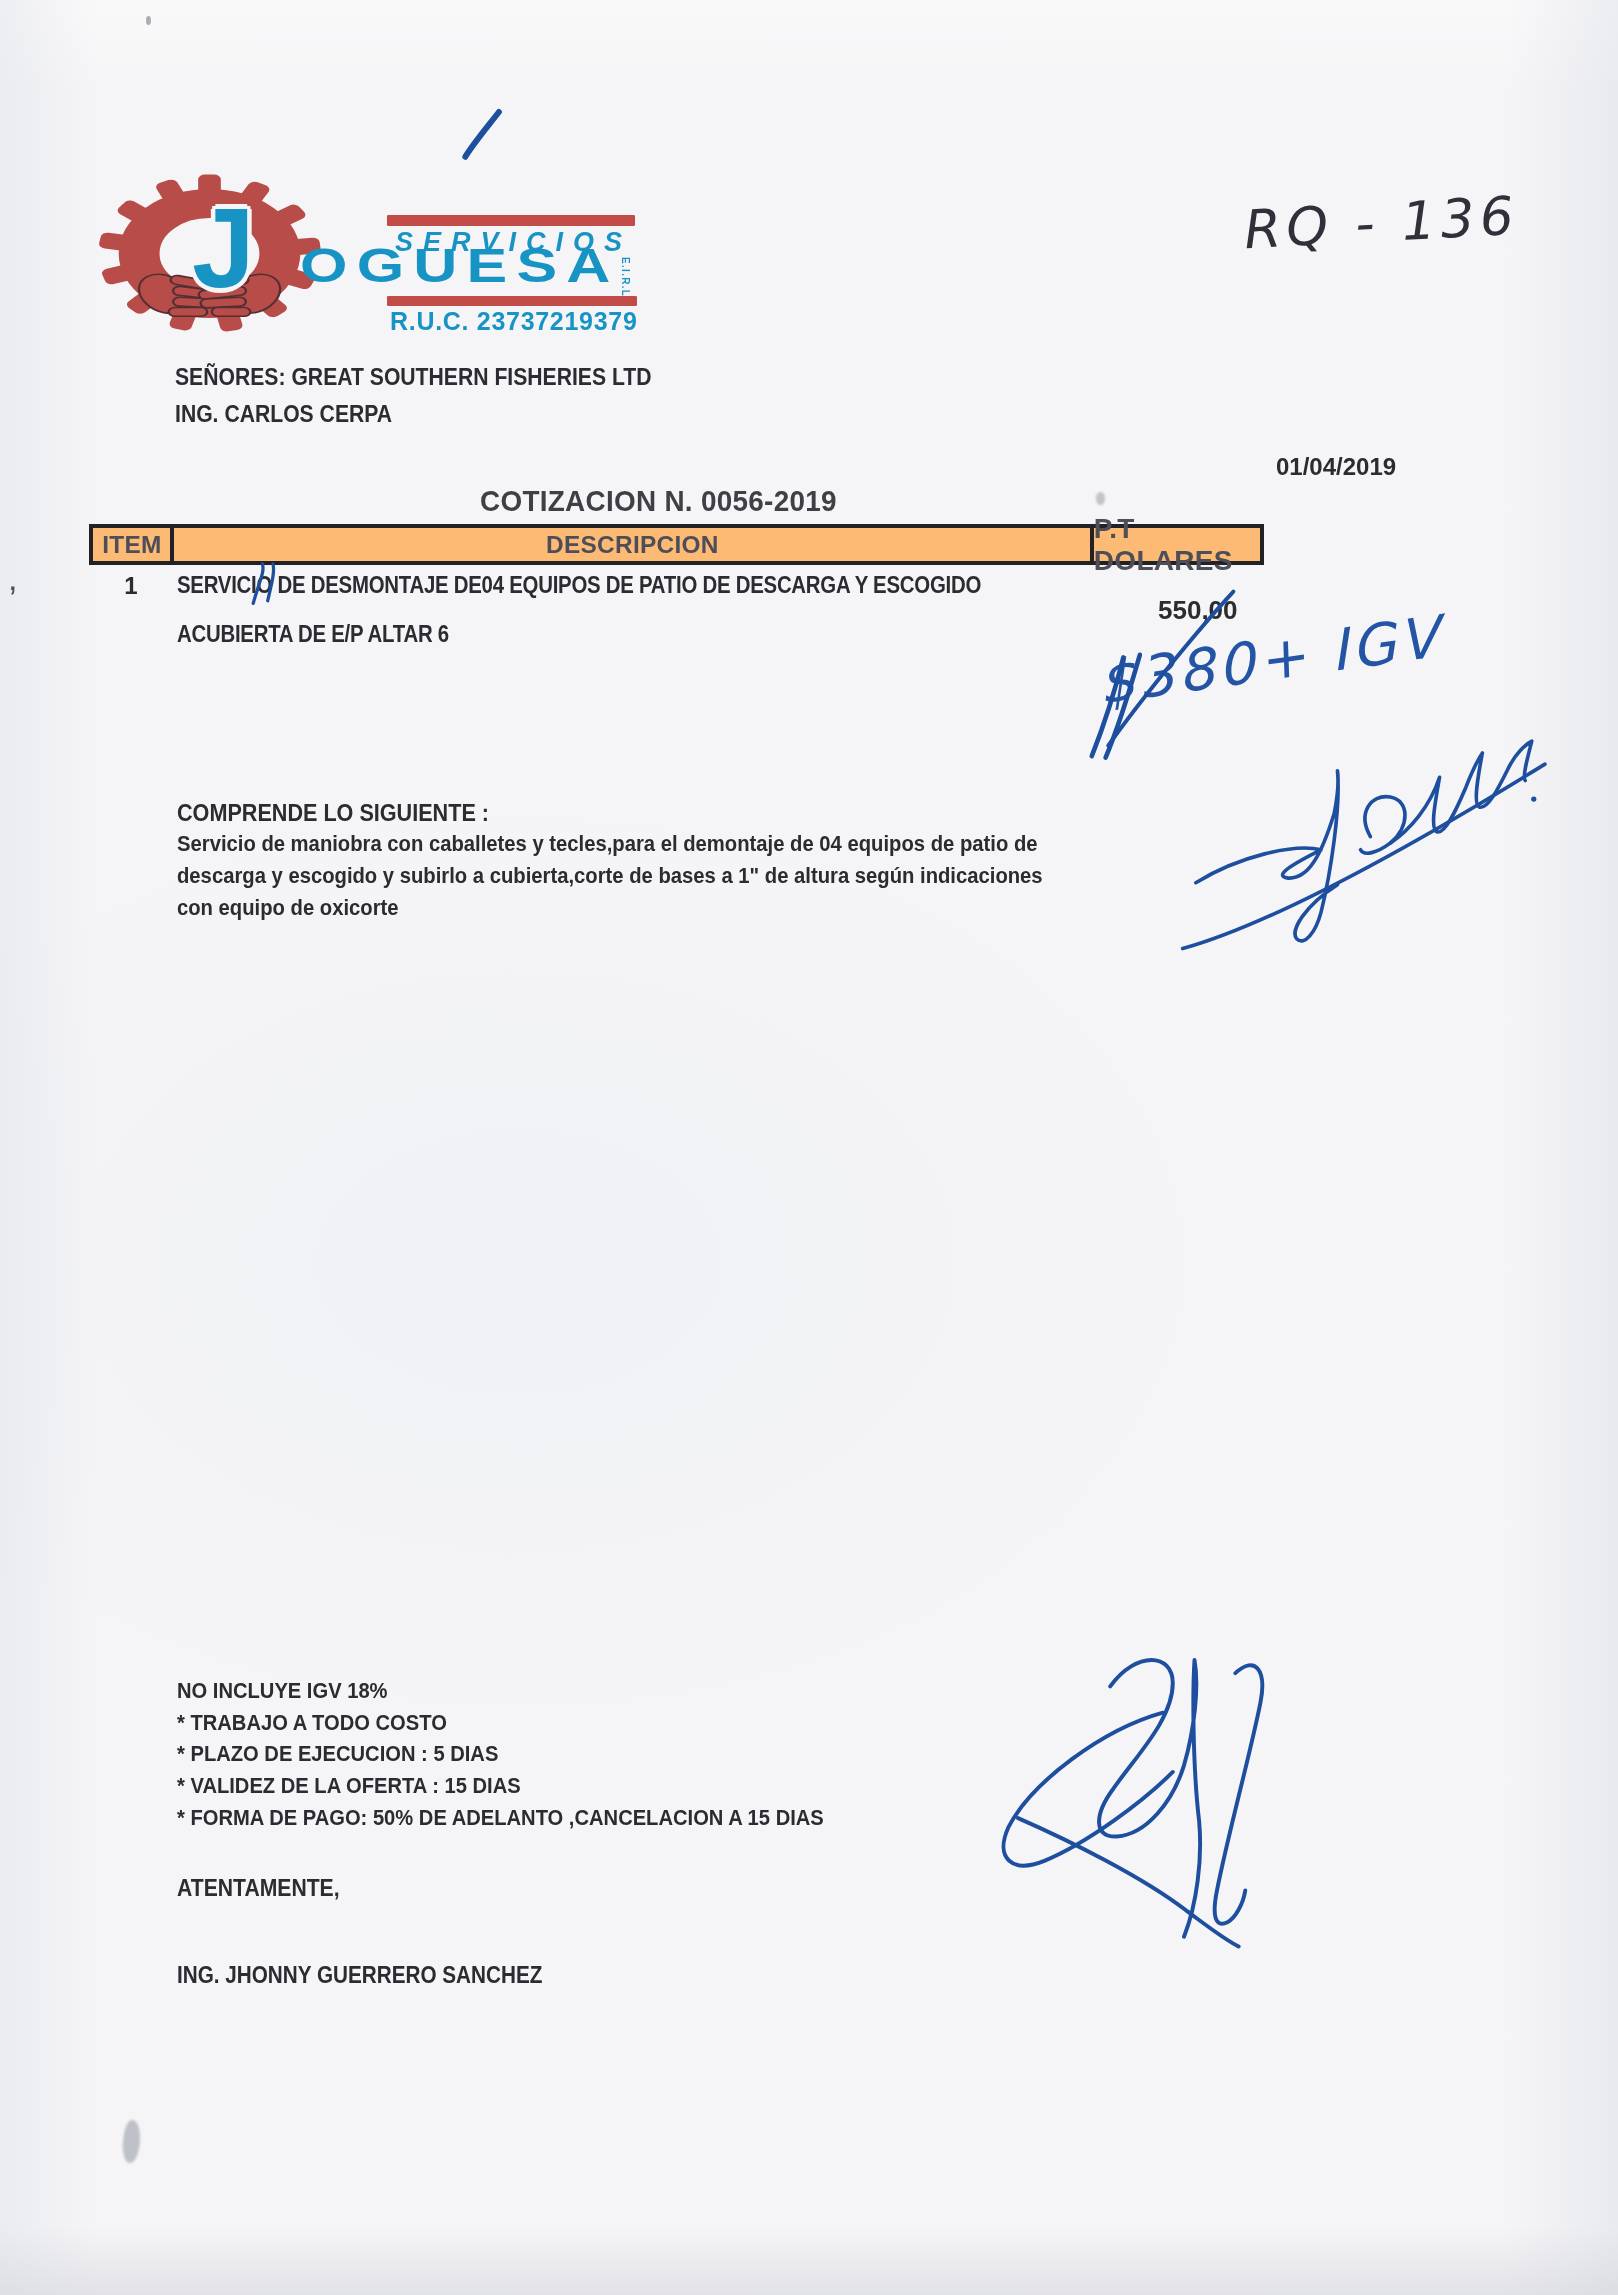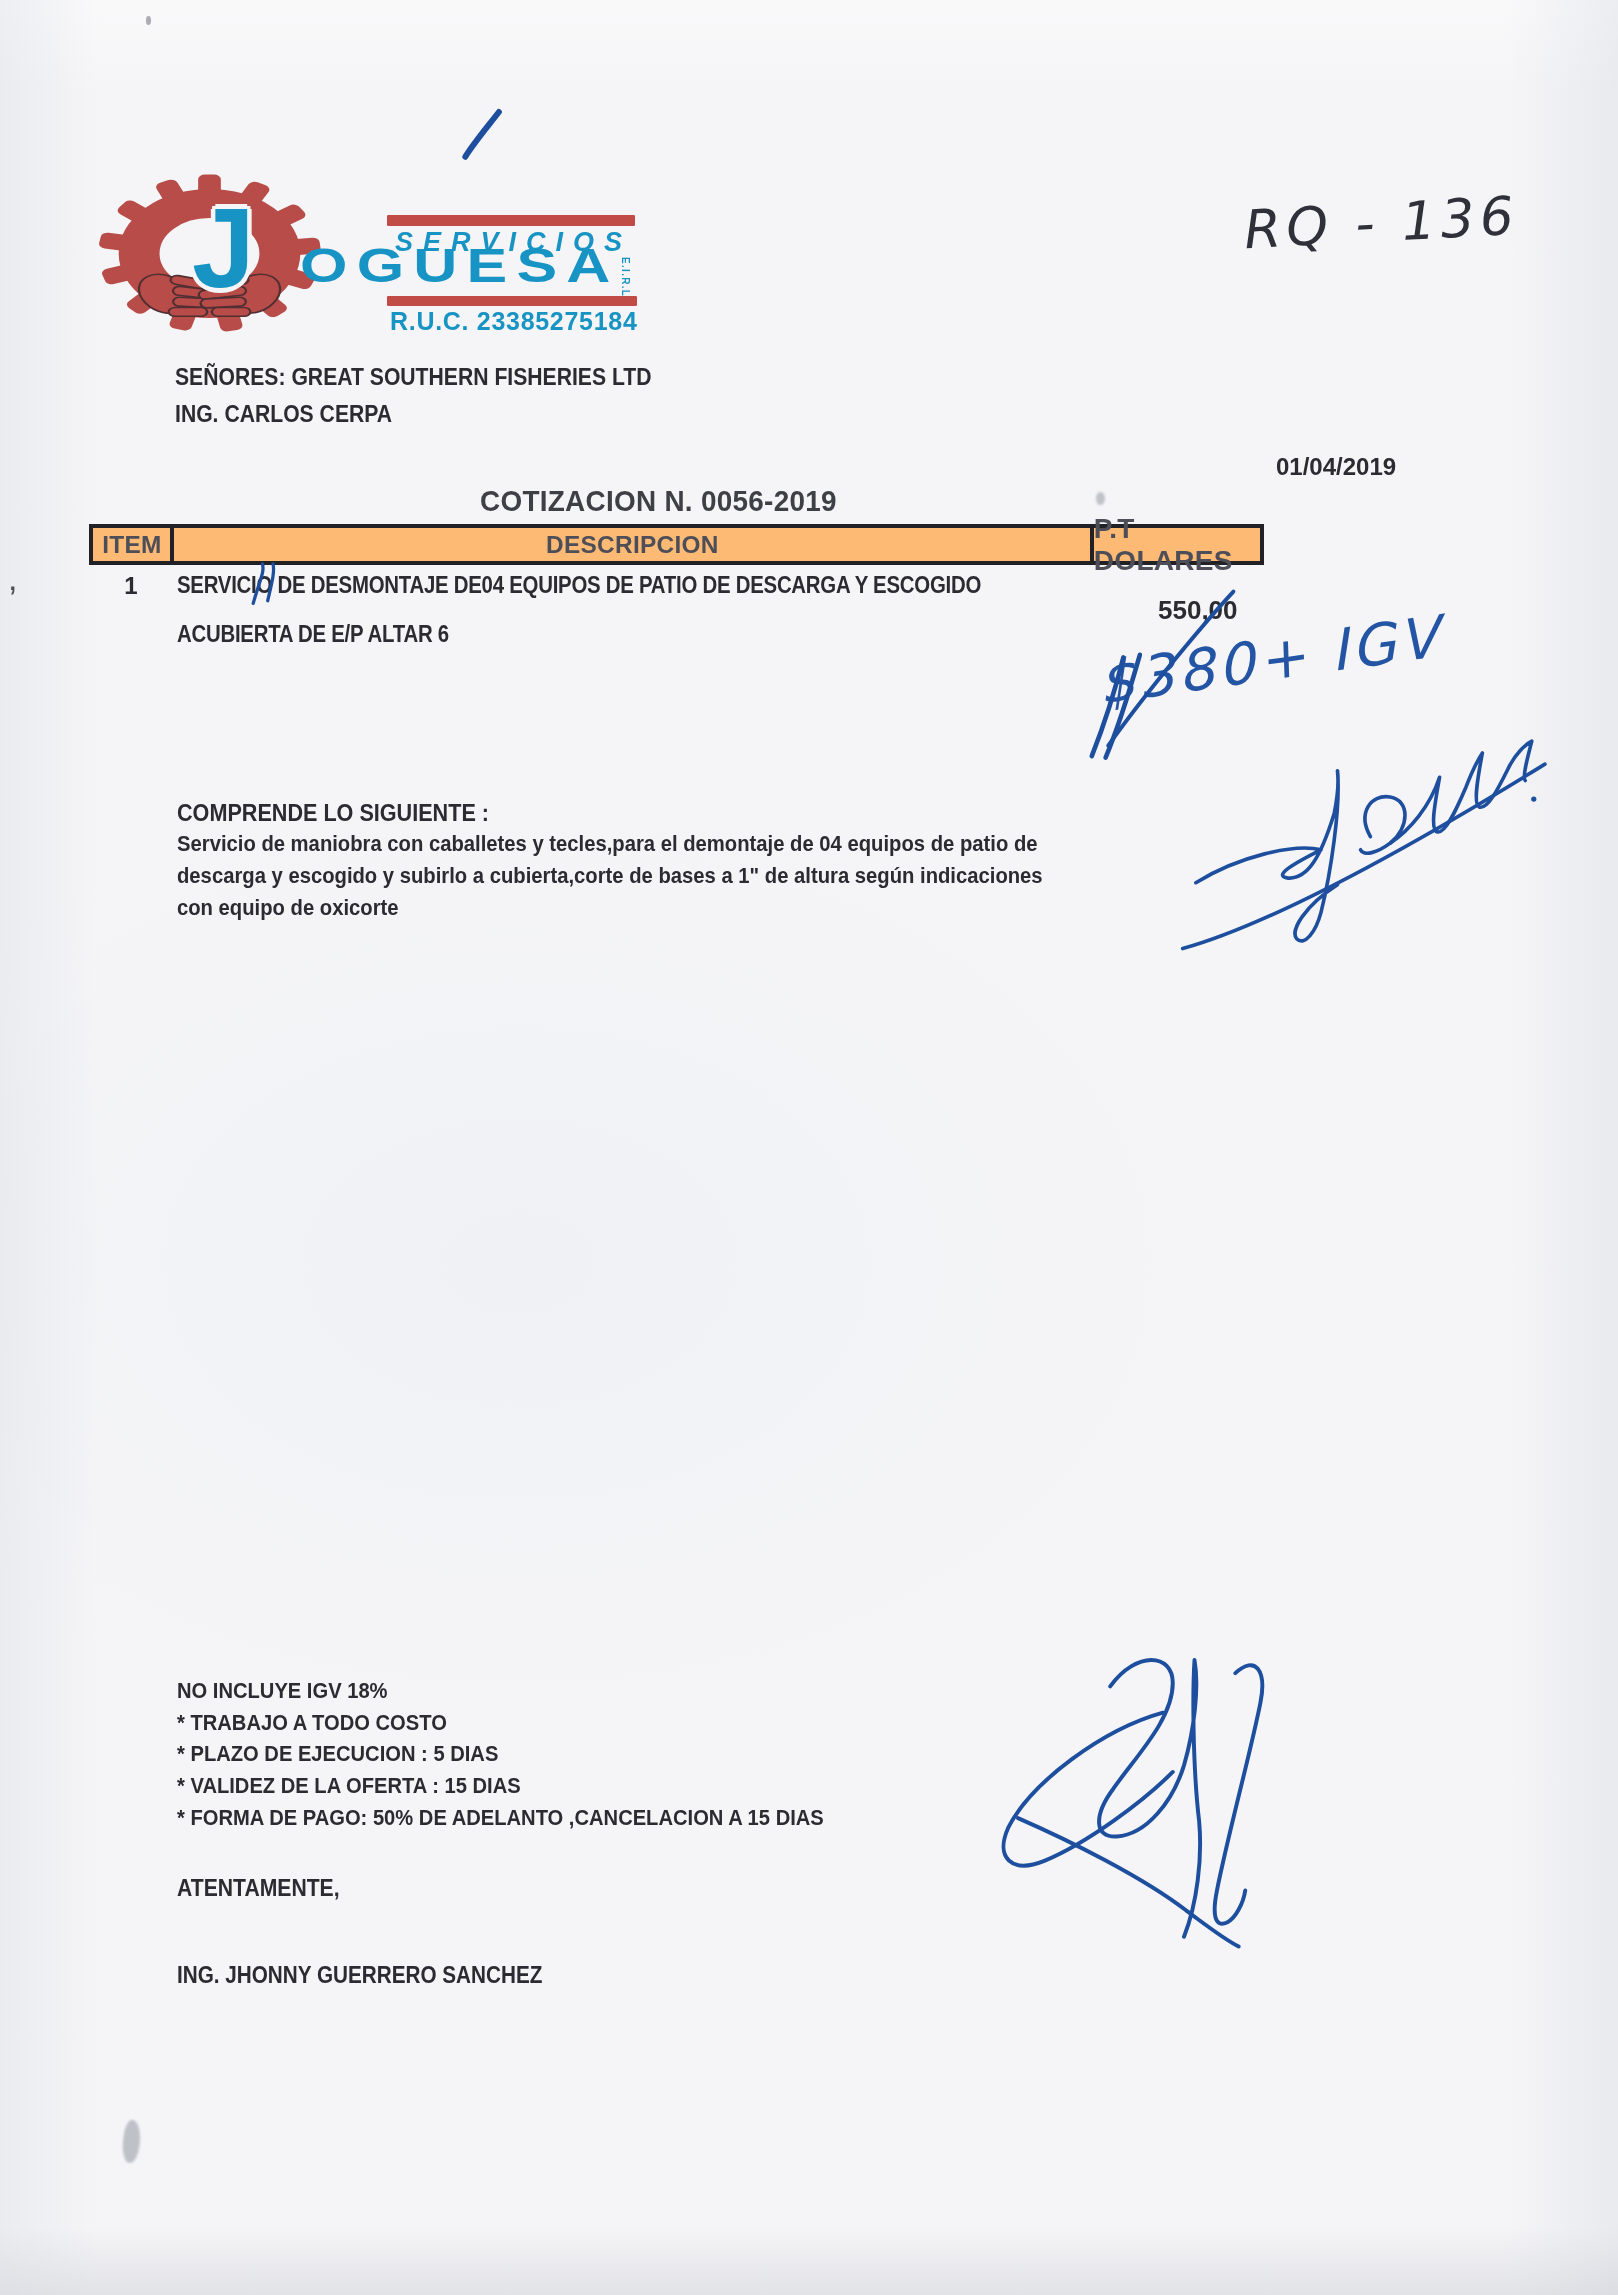--- a/index.html
+++ b/index.html
@@ -122,21 +122,21 @@
           <rect x="64" y="167" width="34" height="11" rx="5.5"></rect>
         </g>
       </g>
     </svg>
     <div class="abs logo-j">J</div>
     <div class="abs logo-bar" style="left:387px;top:215px;width:248px;height:10.5px;"></div>
     <div class="abs logo-servicios nw">SERVICIOS</div>
     <div class="abs logo-oguesa nw">OGUESA</div>
     <div class="abs logo-eirl">E.I.R.L</div>
     <div class="abs logo-bar" style="left:387px;top:296px;width:250px;height:10px;"></div>
-    <div class="abs logo-ruc nw">R.U.C. 23385275184</div>
+    <div class="abs logo-ruc nw">R.U.C. 23737219379</div>
   </div>
 
   <div class="abs recipient1 b nw sqz92">SEÑORES: GREAT SOUTHERN FISHERIES LTD</div>
   <div class="abs recipient2 b nw sqz92">ING. CARLOS CERPA</div>
   <div class="abs date b nw">01/04/2019</div>
   <div class="abs title b nw sqz93">COTIZACION N. 0056-2019</div>
 
   <div class="abs thead">
     <div class="th th-item">ITEM</div>
     <div class="th th-desc">DESCRIPCION</div>

